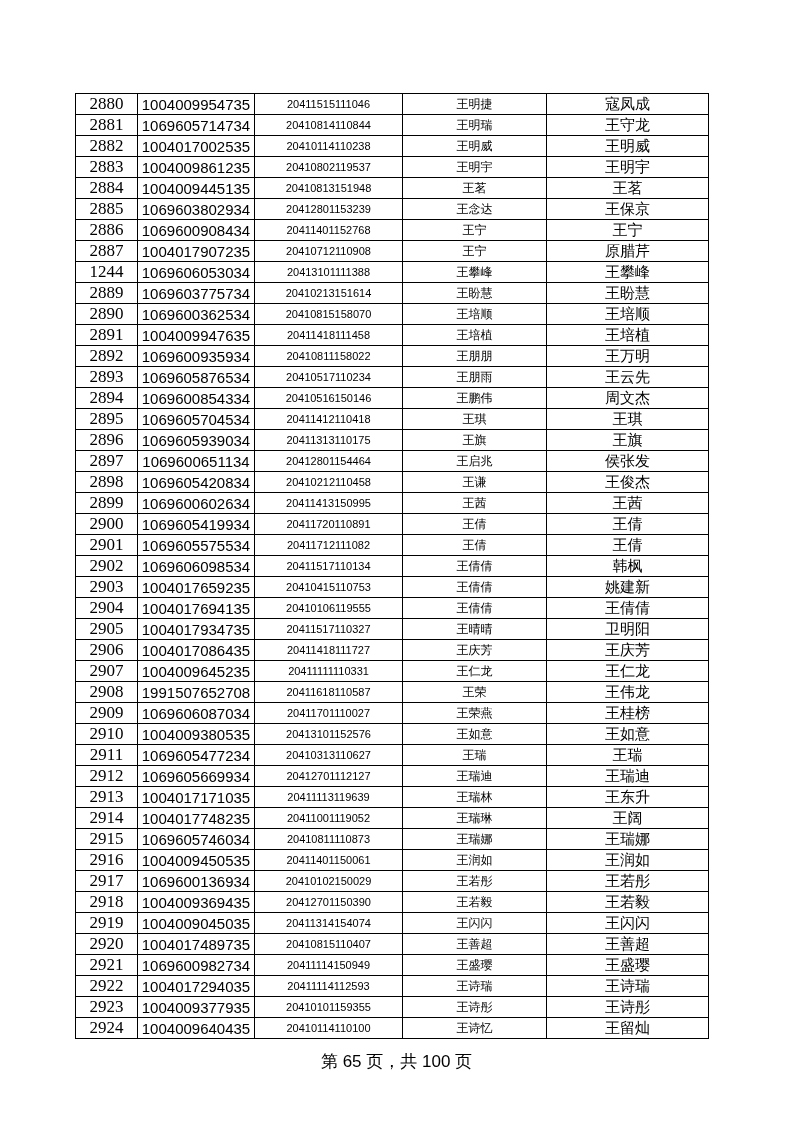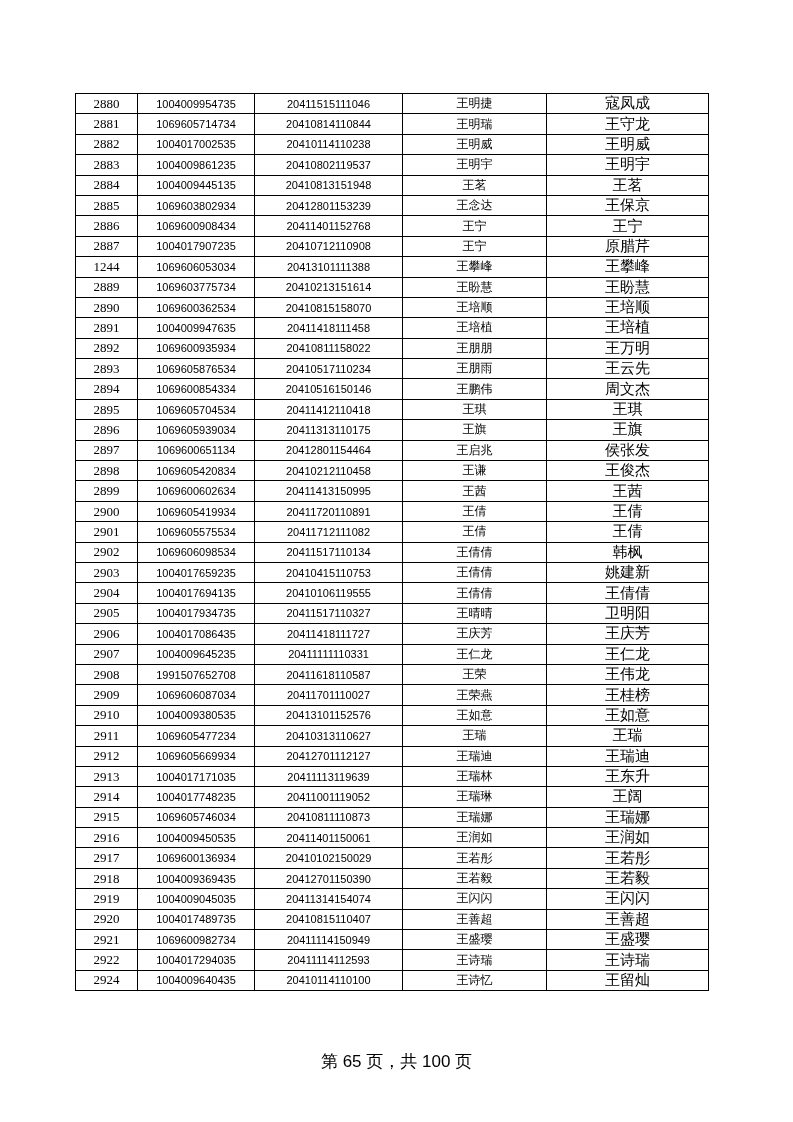--- a/index.html
+++ b/index.html
@@ -29,26 +29,26 @@
     height: 19.4px;
     padding: 0 2px;
     text-align: center;
     vertical-align: middle;
     overflow: hidden;
     white-space: nowrap;
   }
   td.c0 {
     width: 57px;
     font-family: "Liberation Serif", "DejaVu Serif", serif;
-    font-size: 13px;
+    font-size: 17px;
   }
   td.c1 {
     width: 112px;
     font-family: "Liberation Sans", "DejaVu Sans", sans-serif;
-    font-size: 11px;
+    font-size: 15px;
   }
   td.c2 {
     width: 143px;
     font-family: "Liberation Sans", "DejaVu Sans", sans-serif;
     font-size: 11px;
   }
   td.c3 {
     width: 139px;
     font-family: "DejaVu Serif", serif;
     font-size: 12px;
@@ -370,20 +370,27 @@
           <td class="c4">王盛璎</td>
         </tr>
         <tr>
           <td class="c0">2922</td>
           <td class="c1">1004017294035</td>
           <td class="c2">20411114112593</td>
           <td class="c3">王诗瑞</td>
           <td class="c4">王诗瑞</td>
         </tr>
         <tr>
+          <td class="c0">2923</td>
+          <td class="c1">1004009377935</td>
+          <td class="c2">20410101159355</td>
+          <td class="c3">王诗彤</td>
+          <td class="c4">王诗彤</td>
+        </tr>
+        <tr>
           <td class="c0">2924</td>
           <td class="c1">1004009640435</td>
           <td class="c2">20410114110100</td>
           <td class="c3">王诗忆</td>
           <td class="c4">王留灿</td>
         </tr>
       </tbody>
   </table>
   <div class="footer">第 65 页，共 100 页</div>
 </div>

